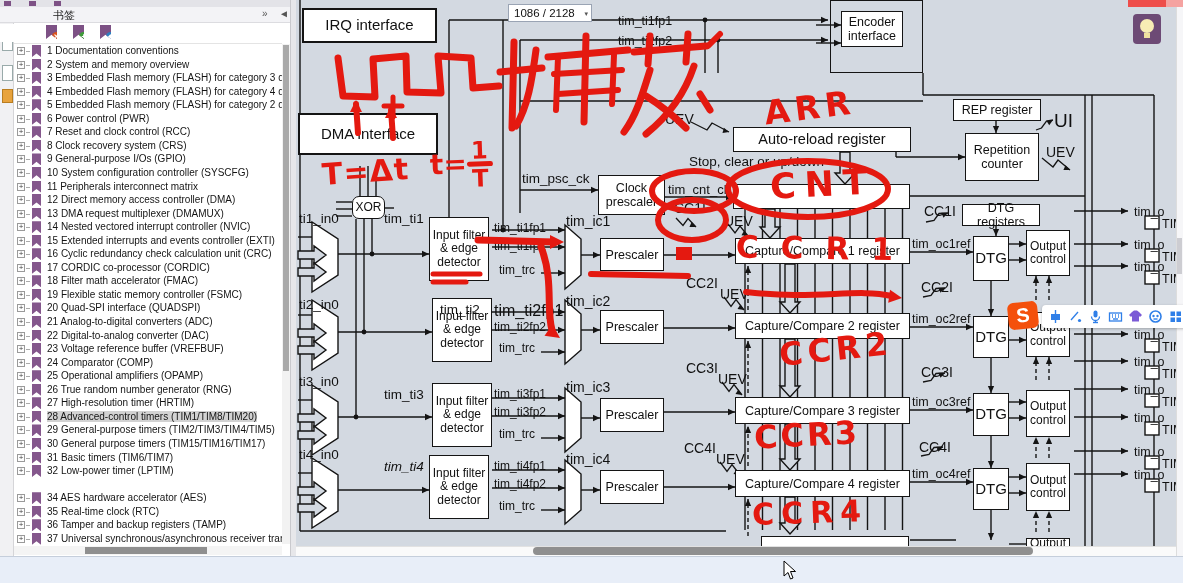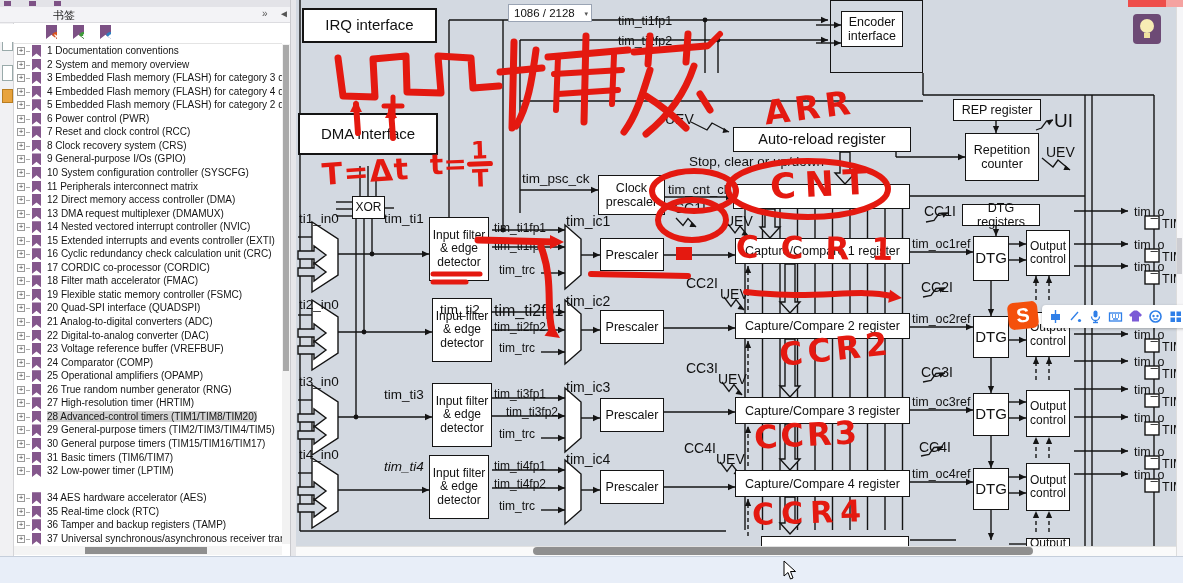--- a/index.html
+++ b/index.html
@@ -575,21 +575,21 @@
         <path d="M740,130 L745.5,128 L750.5,121 L757,120" fill="none" stroke="#141414" stroke-width="1.3"></path>
         <polygon points="0,0 -6,-2.7 -6,2.7" fill="#141414" transform="translate(757,120) rotate(-30.465544919459884)"></polygon>
         <path d="M746,158 L757,167 L762,160 L774,170" fill="none" stroke="#141414" stroke-width="1.3"></path>
         <polygon points="0,0 -6,-2.7 -6,2.7" fill="#141414" transform="translate(774,170) rotate(23.19859051364819)"></polygon>
         <circle cx="207" cy="230" r="2.4" fill="#141414"></circle>
         <line x1="207" y1="230" x2="207" y2="20" stroke="#141414" stroke-width="1.4" stroke-dasharray="none"></line>
       </svg>
     <div id="boxes" class="abs" style="left:0;top:0;">
         <div class="dbox" style="left: 6px; top: 8px; width: 135px; height: 35px; border-width: 2px; font-size: 15px;">IRQ interface</div>
         <div class="dbox" style="left: 2px; top: 113px; width: 140px; height: 42px; border-width: 2px; font-size: 15px;">DMA interface</div>
-        <div class="dbox" style="left: 56px; top: 196px; width: 33px; height: 23px; font-size: 12px;">XOR</div>
+        <div class="dbox" style="left: 56px; top: 196px; width: 33px; height: 23px; font-size: 12px; border-radius: 7px;">XOR</div>
         <div class="dbox" style="left: 534px; top: 0px; width: 93px; height: 73px; background: transparent;"></div>
         <div class="dbox" style="left: 545px; top: 11px; width: 62px; height: 36px; font-size: 12.5px;">Encoder interface</div>
         <div class="dbox" style="left: 302px; top: 175px; width: 67px; height: 40px; font-size: 12.5px;">Clock prescaler</div>
         <div class="dbox" style="left: 437px; top: 127px; width: 178px; height: 25px; font-size: 14.5px;">Auto-reload register</div>
         <div class="dbox" style="left: 437px; top: 184px; width: 177px; height: 25px;"></div>
         <div class="dbox" style="left: 657px; top: 99px; width: 88px; height: 22px; font-size: 12.5px;">REP register</div>
         <div class="dbox" style="left: 669px; top: 133px; width: 74px; height: 48px; font-size: 12.5px;">Repetition counter</div>
         <div class="dbox" style="left: 666px; top: 204px; width: 78px; height: 22px; font-size: 12.5px;">DTG registers</div>
         <div class="dbox" style="left: 133px; top: 217px; width: 60px; height: 64px; font-size: 12px;">Input filter &amp; edge detector</div>
         <div class="dbox" style="left: 136px; top: 298px; width: 60px; height: 64px; font-size: 12px;">Input filter &amp; edge detector</div>
@@ -633,21 +633,21 @@
         <div class="dlabel" style="left: 88px; top: 387px; font-size: 13.5px;">tim_ti3</div>
         <div class="dlabel" style="left: 3px; top: 447px; font-size: 13.5px;">ti4_in0</div>
         <div class="dlabel" style="left: 88px; top: 459px; font-size: 13.5px; font-style: italic;">tim_ti4</div>
         <div class="dlabel" style="left: 198px; top: 221px; font-size: 12px;">tim_ti1fp1</div>
         <div class="dlabel" style="left: 198px; top: 239px; font-size: 12px;">tim_ti1fp2</div>
         <div class="dlabel" style="left: 203px; top: 263px; font-size: 12px;">tim_trc</div>
         <div class="dlabel" style="left: 198px; top: 302px; font-size: 16px;">tim_ti2fp1</div>
         <div class="dlabel" style="left: 198px; top: 320px; font-size: 12px;">tim_ti2fp2</div>
         <div class="dlabel" style="left: 203px; top: 341px; font-size: 12px;">tim_trc</div>
         <div class="dlabel" style="left: 198px; top: 387px; font-size: 12px;">tim_ti3fp1</div>
-        <div class="dlabel" style="left: 198px; top: 405px; font-size: 12px; margin-left: 12px;">tim_ti3fp2</div>
+        <div class="dlabel" style="left: 198px; top: 405px; font-size: 12px;">tim_ti3fp2</div>
         <div class="dlabel" style="left: 203px; top: 427px; font-size: 12px;">tim_trc</div>
         <div class="dlabel" style="left: 198px; top: 459px; font-size: 12px;">tim_ti4fp1</div>
         <div class="dlabel" style="left: 198px; top: 477px; font-size: 12px;">tim_ti4fp2</div>
         <div class="dlabel" style="left: 203px; top: 499px; font-size: 12px;">tim_trc</div>
         <div class="dlabel" style="left: 270px; top: 213px; font-size: 14px;">tim_ic1</div>
         <div class="dlabel" style="left: 270px; top: 293px; font-size: 14px;">tim_ic2</div>
         <div class="dlabel" style="left: 270px; top: 379px; font-size: 14px;">tim_ic3</div>
         <div class="dlabel" style="left: 270px; top: 451px; font-size: 14px;">tim_ic4</div>
         <div class="dlabel" style="left: 390px; top: 275px; font-size: 14px;">CC2I</div>
         <div class="dlabel" style="left: 424px; top: 286px; font-size: 14px;">UEV</div>

